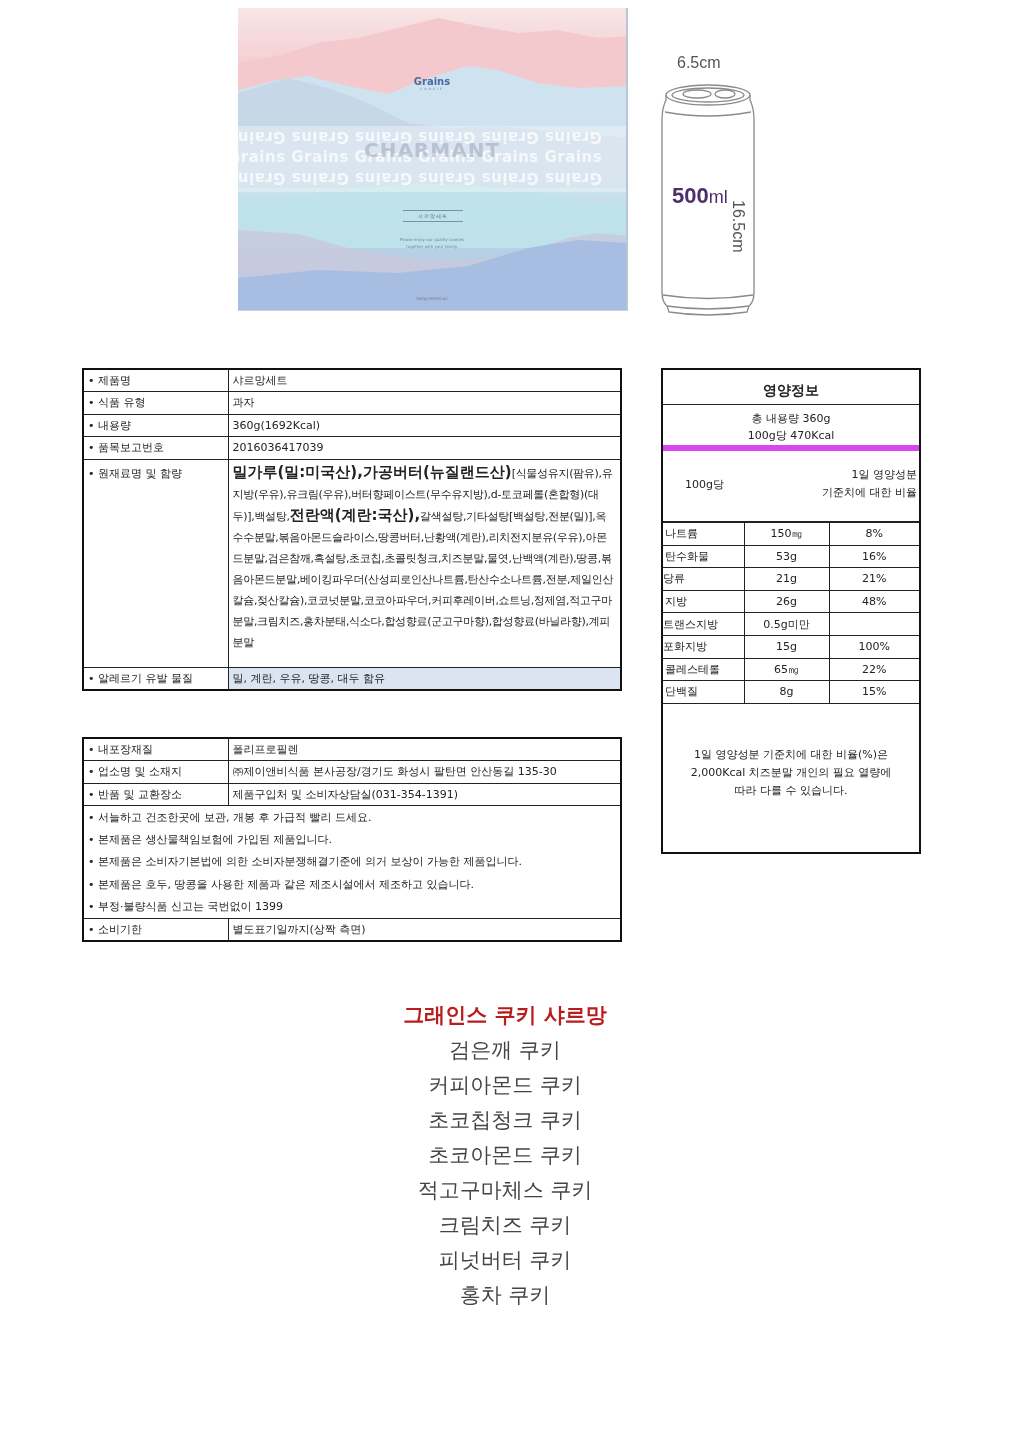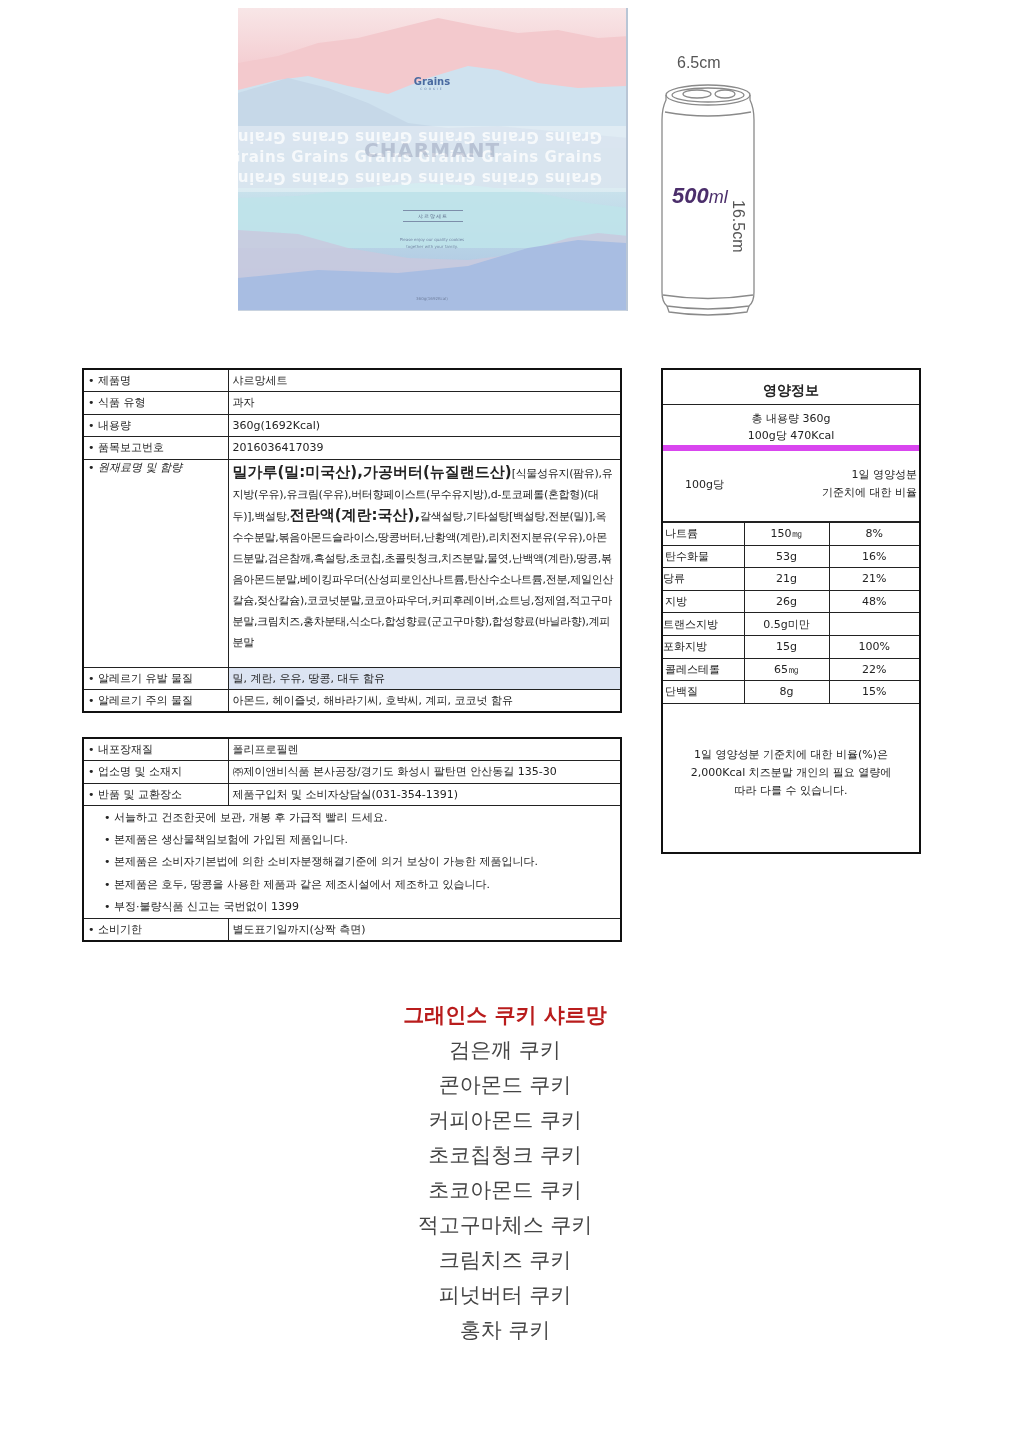--- a/index.html
+++ b/index.html
@@ -51,40 +51,39 @@
   
   .can-wrap { position: absolute; left: 655px; top: 50px; width: 130px; height: 270px; }
   .can-wrap .dim-w { position: absolute; left: 22px; top: 4px; font-size: 16px; color: #555; font-family: "Liberation Sans", sans-serif; }
   .can-wrap .dim-h {
     position: absolute; left: 92px; top: 150px; font-size: 16px; color: #555;
     font-family: "Liberation Sans", sans-serif; transform: rotate(90deg); transform-origin: left top; white-space: nowrap;
   }
   .can-wrap .vol {
     position: absolute; left: 17px; top: 133px; font-family: "Liberation Sans", sans-serif;
     color: #4b2e6b;
-    font-style: italic;
   }
   .can-wrap .vol b { font-size: 22px; font-weight: bold; }
   .can-wrap .vol span { font-size: 18px; color: #4b2e6b; }
   
   table.info {
     position: absolute; border-collapse: collapse; border: 2px solid #111;
     font-family: "DejaVu Sans", sans-serif; font-size: 11px; color: #222;
   }
   table.info td { border: 1px solid #222; padding: 0 4px; height: 22.5px; vertical-align: middle; white-space: nowrap; }
   table.info td.label { width: 145px; }
   table.info td.label::before { content: "• "; }
   table.info tr.highlight td.value { background: #dce4f2; }
-  table.info td.full { padding-left: 20px; }
+  table.info td.full { padding-left: 4px; }
   table.info td.full::before { content: "• "; }
   #tbl1 { left: 82px; top: 368px; width: 540px; }
   #tbl2 { left: 82px; top: 737px; width: 540px; }
   .ingredients { white-space: normal !important; line-height: 21px; padding: 2px 4px 14px 4px !important; vertical-align: top !important; font-size: 11px; letter-spacing: -0.3px; }
   .ingredients .big { font-size: 15px; font-weight: bold; letter-spacing: 0; }
-  td.label.top { vertical-align: top; padding-top: 0; font-style: italic; }
+  td.label.top { vertical-align: top; padding-top: 6px; }
   
   .nutri { position: absolute; left: 661px; top: 368px; width: 260px; height: 486px; border: 2px solid #111; font-size: 11px; }
   .nutri .head { height: 35px; border-bottom: 1px solid #222; text-align: center; line-height: 40px; font-size: 14px; font-weight: bold; }
   .nutri .total { height: 46px; border-bottom: 6px solid #d946ef; text-align: center; padding-top: 5px; line-height: 17px; }
   .nutri .colhead { height: 71px; border-bottom: 1px solid #222; position: relative; }
   .nutri .colhead .l { position: absolute; left: 22px; top: 26px; }
   .nutri .colhead .r { position: absolute; right: 2px; top: 15px; text-align: right; line-height: 18px; }
   .nutri table { width: 100%; border-collapse: collapse; }
   .nutri table td { border: 1px solid #222; height: 22.6px; padding: 0 2px; border-left: none; }
   .nutri table tr td:last-child { border-right: none; }
@@ -167,24 +166,20 @@
     <td class="value">2016036417039</td>
   </tr>
   <tr>
     <td class="label top">원재료명 및 함량</td>
     <td class="value ingredients"><span class="big">밀가루(밀:미국산),</span><span class="big">가공버터(뉴질랜드산)</span><span>[식물성유지(팜유),유지방(우유),유크림(우유),버터향페이스트(무수유지방),d-토코페롤(혼합형)(대두)],백설탕,</span><span class="big">전란액(계란:국산),</span><span>갈색설탕,기타설탕[백설탕,전분(밀)],옥수수분말,볶음아몬드슬라이스,땅콩버터,난황액(계란),리치전지분유(우유),아몬드분말,검은참깨,흑설탕,초코칩,초콜릿청크,치즈분말,물엿,난백액(계란),땅콩,볶음아몬드분말,베이킹파우더(산성피로인산나트륨,탄산수소나트륨,전분,제일인산칼슘,젖산칼슘),코코넛분말,코코아파우더,커피후레이버,쇼트닝,정제염,적고구마분말,크림치즈,홍차분태,식소다,합성향료(군고구마향),합성향료(바닐라향),계피분말</span></td>
   </tr>
   <tr class="highlight">
     <td class="label">알레르기 유발 물질</td>
     <td class="value">밀, 계란, 우유, 땅콩, 대두 함유</td>
   </tr>
-  <tr>
-    <td class="label">알레르기 주의 물질</td>
-    <td class="value">아몬드, 헤이즐넛, 해바라기씨, 호박씨, 계피, 코코넛 함유</td>
-  </tr>
 </tbody>
   </table>
 
 <table class="info" id="tbl2">
   <tbody>
       <tr>
     <td class="label">내포장재질</td>
     <td class="value">폴리프로필렌</td>
   </tr>
   <tr>
@@ -277,21 +272,20 @@
   <div class="note">
     <div>1일 영양성분 기준치에 대한 비율(%)은</div>
     <div>2,000Kcal 치즈분말 개인의 필요 열량에</div>
     <div>따라 다를 수 있습니다.</div>
   </div>
 </div>
 
 <div class="cookies">
   <div class="title">그래인스 쿠키 샤르망</div>
   <div class="item">검은깨 쿠키</div>
-  <div class="item">콘아몬드 쿠키</div>
   <div class="item">커피아몬드 쿠키</div>
   <div class="item">초코칩청크 쿠키</div>
   <div class="item">초코아몬드 쿠키</div>
   <div class="item">적고구마체스 쿠키</div>
   <div class="item">크림치즈 쿠키</div>
   <div class="item">피넛버터 쿠키</div>
   <div class="item">홍차 쿠키</div>
 </div>
 
 </body></html>

